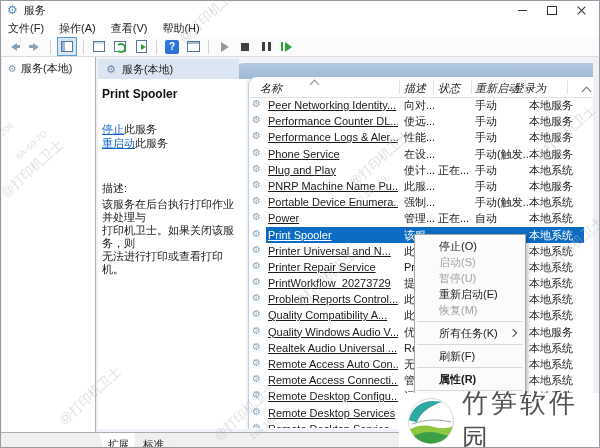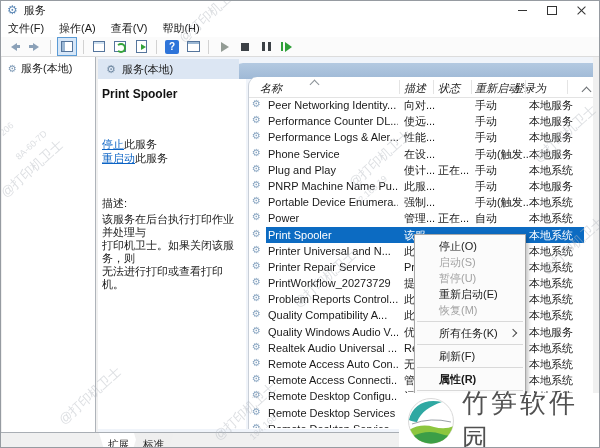--- a/index.html
+++ b/index.html
@@ -46,37 +46,37 @@
   .tree-item{display:flex;align-items:center;gap:4px;padding:4px 0 0 6px;}
   .tree-item .gear{font-size:10px;color:#7d99b5;}
   .tree-item .lbl{font-size:11px;color:#1a1a1a;}
   .extpane{position:absolute;left:97px;top:56px;width:495px;height:375px;background:#f0f4fa;}
   .ext-label{position:absolute;left:97px;top:58px;width:141px;height:20px;background:#dce6f3;display:flex;align-items:center;gap:6px;padding-left:8px;box-sizing:border-box;z-index:2;}
   .ext-label .gear{font-size:11px;color:#6e87a0;}
   .ext-label .lbl{font-size:11px;color:#1a1a1a;}
   .ext-band{position:absolute;left:233px;top:62px;width:359px;height:16px;background:linear-gradient(#b3c9e1,#9fb9d6);border-top-left-radius:9px;z-index:1;}
   .infopane{position:absolute;left:97px;top:78px;width:148px;height:350px;background:#fff;padding:8px 4px 0 4px;box-sizing:border-box;z-index:2;}
   .svc-title{font-size:12px;font-weight:bold;color:#111;}
-  .svc-links{margin-top:36px;font-size:11px;line-height:14px;}
+  .svc-links{margin-top:21px;font-size:11px;line-height:14px;}
   .svc-links a{color:#0b63c5;text-decoration:underline;cursor:pointer;}
   .svc-links .suffix{color:#1a1a1a;}
   .svc-desc-label{margin-top:31px;font-size:11px;color:#1a1a1a;}
   .svc-desc{margin-top:2px;font-size:11px;line-height:13px;color:#1a1a1a;white-space:pre-line;}
   
   .listpane{position:absolute;left:247px;top:76px;width:345px;height:352px;background:#fff;border-top-left-radius:9px;border-left:1px solid #c9cfd8;box-sizing:border-box;z-index:3;}
   .list-header{position:absolute;left:0;top:0;width:100%;height:20px;border-bottom:1px solid #e3e3e3;font-style:italic;}
   .col-label{position:absolute;top:4px;font-size:11px;color:#1a1a1a;white-space:nowrap;}
   .col-sep{position:absolute;top:3px;width:1px;height:14px;background:#e4e4e4;}
   .sort-caret{position:absolute;left:62px;top:4px;width:6px;height:6px;border-top:1px solid #8a9096;border-right:1px solid #8a9096;transform:rotate(-45deg);}
   .sb-caret{position:absolute;right:3px;top:11px;width:6px;height:6px;border-top:1px solid #6a6e72;border-right:1px solid #6a6e72;transform:rotate(-45deg);}
   .rows{position:absolute;left:0;top:20px;width:100%;height:331px;overflow:hidden;}
   .row{position:relative;height:16.2px;}
   .row .gear{position:absolute;left:3px;top:2px;font-size:10px;line-height:10px;color:#8aa6c2;z-index:2;}
   .cell{position:absolute;top:1px;font-size:11px;line-height:14px;color:#1a1a1a;white-space:nowrap;overflow:hidden;z-index:2;}
-  .c-name{left:19px;width:130px;}
+  .c-name{left:19px;width:130px;text-decoration:underline;}
   .c-desc{left:155px;width:33px;}
   .c-status{left:189px;width:36px;}
   .c-startup{left:226px;width:53px;}
   .c-logon{left:280px;width:60px;}
   .row.sel::before{content:"";position:absolute;left:17px;top:0;width:318px;height:100%;background:#0c6bc2;z-index:1;}
   .row.sel .cell{color:#fff;}
   
   .tabstrip{position:absolute;left:0;top:431px;width:100%;height:17px;background:#f0f0f0;border-top:1px solid #a9aeb4;}
   .tab{position:absolute;top:0;height:15px;padding:4px 9px;font-size:10.5px;line-height:14px;color:#1a1a1a;background:#fff;
        clip-path:polygon(0 0,100% 0,calc(100% - 7px) 100%,7px 100%);

